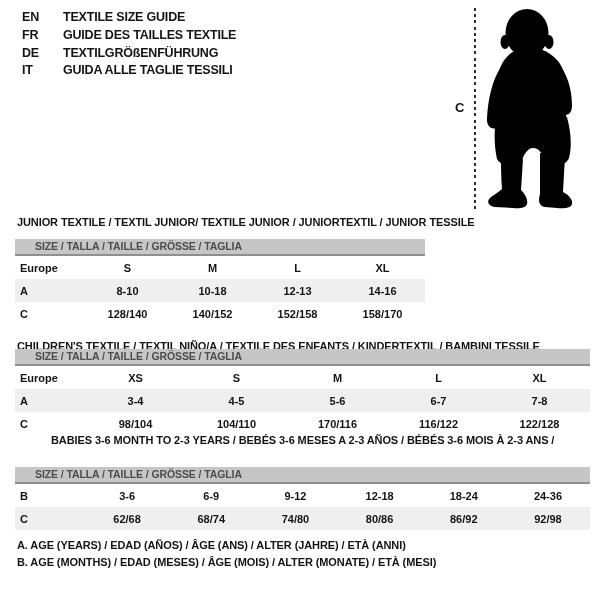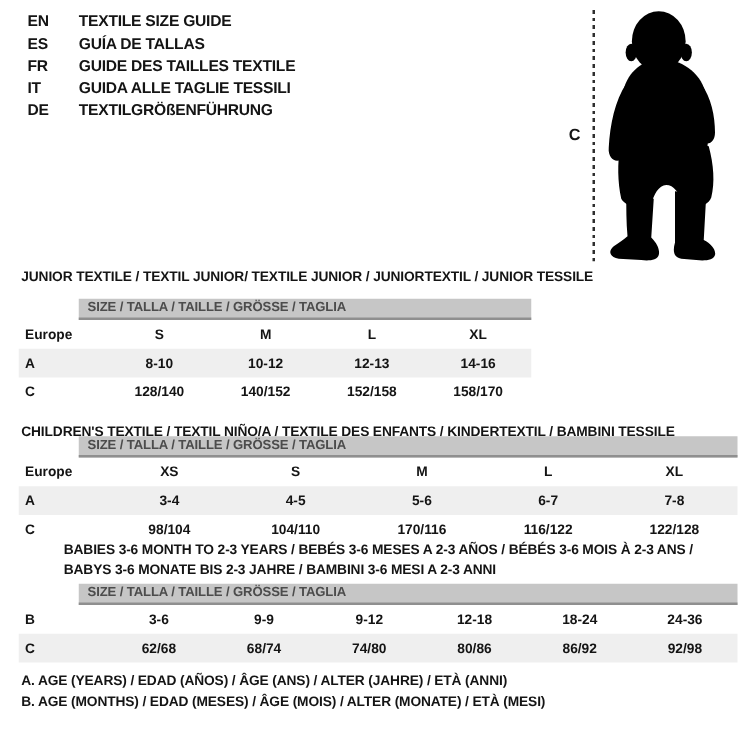--- a/index.html
+++ b/index.html
@@ -24,52 +24,48 @@
   .title-1{top:214px;}
   .title-2{top:338px;}
   .title-3{top:432px;margin-left:34px;}
   
   .size-table{position:absolute;left:15px;}
   .tbl-1{top:239px;width:410px;}
   .tbl-2{top:349px;width:575px;}
   .tbl-3{top:467px;width:575px;}
   .size-header{
     height:14px;background:#c6c6c6;border-bottom:2px solid #8f8f8f;
-    color:#4c4c4c;font-size:10.5px;padding:1px 0 0 7px;letter-spacing:-0.1px;margin-left:48px;
+    color:#4c4c4c;font-size:10.5px;padding:1px 0 0 20px;letter-spacing:-0.1px;
   }
   .trow{display:flex;height:23px;align-items:center;font-size:11px;}
   .trow.alt{background:#efefef;}
   .tlabel{width:70px;flex:0 0 70px;padding-left:5px;box-sizing:border-box;}
   .tcell{flex:1;text-align:center;}
   
   .notes{position:absolute;left:17px;top:537px;font-size:11px;line-height:17.2px;letter-spacing:-0.1px;}
 </style>
 </head>
 <body>
 
 <div class="lang-list">
   <div class="lang-row">
     <span class="lang-code">EN</span>
     <span>TEXTILE SIZE GUIDE</span>
   </div>
   <div class="lang-row">
-    <span class="lang-code">ES</span>
-    <span>GUÍA DE TALLAS</span>
-  </div>
-  <div class="lang-row">
     <span class="lang-code">FR</span>
     <span>GUIDE DES TAILLES TEXTILE</span>
   </div>
   <div class="lang-row">
+    <span class="lang-code">DE</span>
+    <span>TEXTILGRÖßENFÜHRUNG</span>
+  </div>
+  <div class="lang-row">
     <span class="lang-code">IT</span>
     <span>GUIDA ALLE TAGLIE TESSILI</span>
-  </div>
-  <div class="lang-row">
-    <span class="lang-code">DE</span>
-    <span>TEXTILGRÖßENFÜHRUNG</span>
   </div>
 </div>
 
 <div class="figure-line"></div>
 <div class="figure-c">C</div>
 <svg class="baby-svg" width="115" height="205" viewBox="0 0 115 205" aria-hidden="true">
   <g fill="#000000">
     <ellipse cx="45" cy="28" rx="21.5" ry="24"></ellipse>
     <ellipse cx="23" cy="37" rx="4.5" ry="7"></ellipse>
     <ellipse cx="67" cy="37" rx="4.5" ry="7"></ellipse>
@@ -88,21 +84,21 @@
   <div class="trow">
     <span class="tlabel">Europe</span>
     <span class="tcell">S</span>
     <span class="tcell">M</span>
     <span class="tcell">L</span>
     <span class="tcell">XL</span>
   </div>
   <div class="trow alt">
     <span class="tlabel">A</span>
     <span class="tcell">8-10</span>
-    <span class="tcell">10-12</span>
+    <span class="tcell">10-18</span>
     <span class="tcell">12-13</span>
     <span class="tcell">14-16</span>
   </div>
   <div class="trow">
     <span class="tlabel">C</span>
     <span class="tcell">128/140</span>
     <span class="tcell">140/152</span>
     <span class="tcell">152/158</span>
     <span class="tcell">158/170</span>
   </div>
@@ -132,28 +128,27 @@
     <span class="tcell">98/104</span>
     <span class="tcell">104/110</span>
     <span class="tcell">170/116</span>
     <span class="tcell">116/122</span>
     <span class="tcell">122/128</span>
   </div>
 </div>
 
 <div class="section-title title-3">
   <div>BABIES 3-6 MONTH TO 2-3 YEARS / BEBÉS 3-6 MESES A 2-3 AÑOS / BÉBÉS 3-6 MOIS À 2-3 ANS /</div>
-  <div>BABYS 3-6 MONATE BIS 2-3 JAHRE / BAMBINI 3-6 MESI A 2-3 ANNI</div>
 </div>
 <div class="size-table tbl-3">
   <div class="size-header">SIZE / TALLA / TAILLE / GRÖSSE / TAGLIA</div>
   <div class="trow">
     <span class="tlabel">B</span>
     <span class="tcell">3-6</span>
-    <span class="tcell">9-9</span>
+    <span class="tcell">6-9</span>
     <span class="tcell">9-12</span>
     <span class="tcell">12-18</span>
     <span class="tcell">18-24</span>
     <span class="tcell">24-36</span>
   </div>
   <div class="trow alt">
     <span class="tlabel">C</span>
     <span class="tcell">62/68</span>
     <span class="tcell">68/74</span>
     <span class="tcell">74/80</span>

